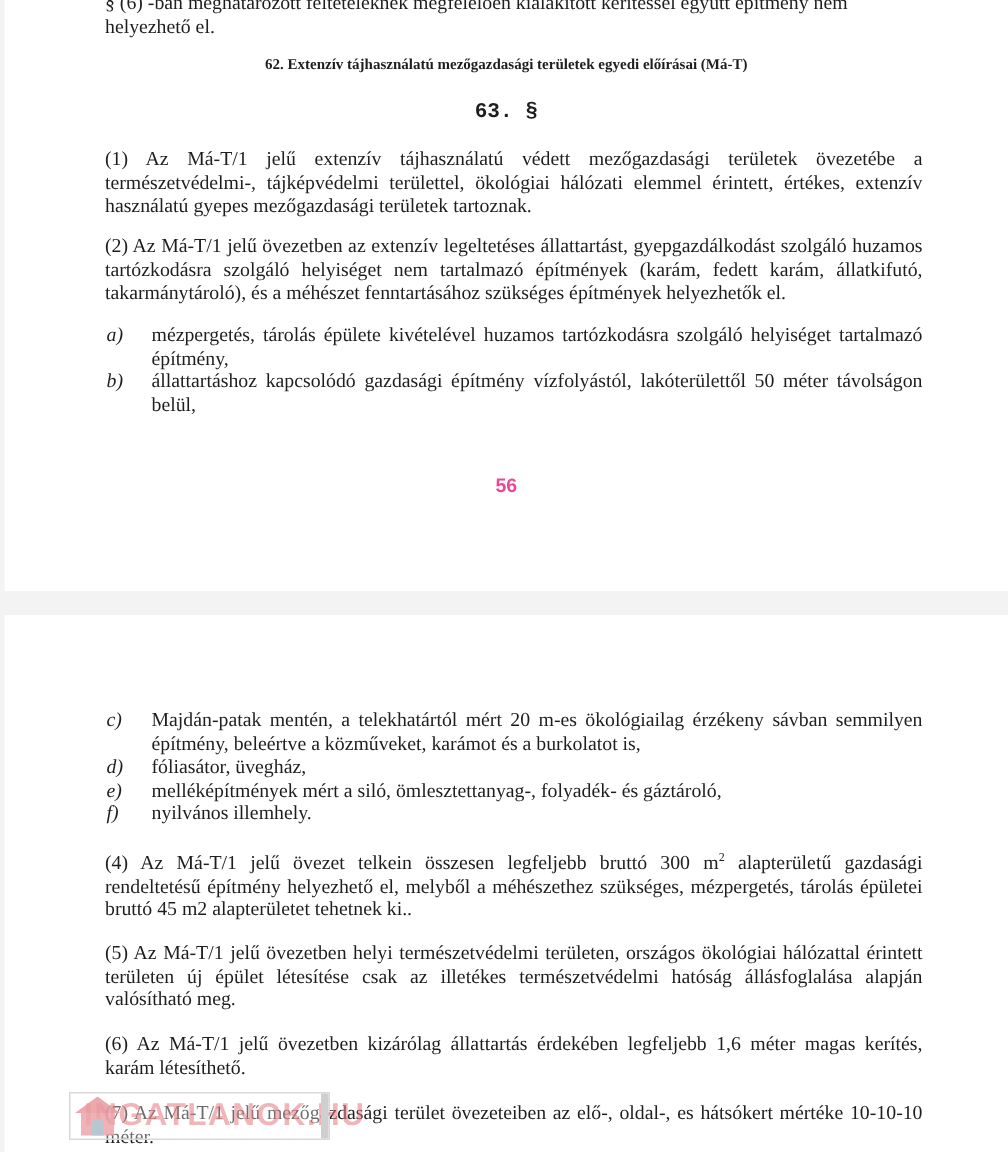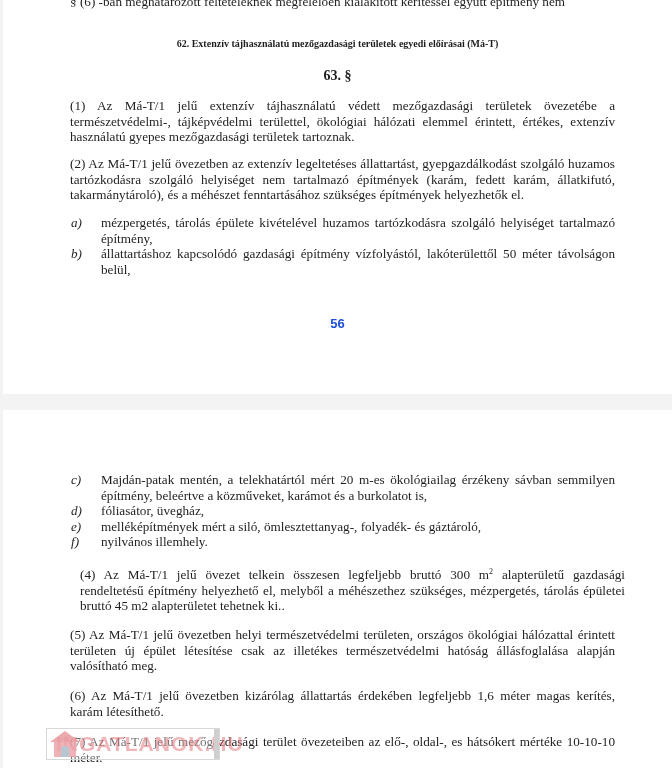--- a/index.html
+++ b/index.html
@@ -11,37 +11,37 @@
   .page-1 { top: 0; height: 394px; }
   .page-2 { top: 410px; height: 358px; }
 
   .txt { position: absolute; left: 67px; width: 545px; font-size: 13.2px; line-height: 15.6px; }
   .justify { text-align: justify; text-align-last: left; }
   .center { text-align: center; left: 0; width: 669px; }
   .bold { font-weight: bold; }
 
   .carry { top: -6px; }
   .heading { top: 36px; font-size: 10px; }
-  .section-num { top: 68px; font-size: 14px; }
+  .section-num { top: 68px; font-size: 14px; font-family: Liberation Mono, monospace; }
   .p1 { top: 98px; }
   .p2 { top: 156px; }
   .p3 { top: 215px; }
-  .page-number { top: 316px; font-family: "Liberation Sans", "DejaVu Sans", sans-serif; font-size: 13px; font-weight: bold; color: #1d4ed8; }
+  .page-number { top: 316px; font-family: "Liberation Sans", "DejaVu Sans", sans-serif; font-size: 13px; font-weight: bold; color: #ec4899; }
 
   .list-item { position: relative; padding-left: 31px; }
   .list-item .marker { position: absolute; left: 1px; top: 0; font-style: italic; }
 
   .p3-list { top: 472px; }
   .p4 { top: 567px; }
   .p5 { top: 627px; }
   .p6 { top: 688px; }
   .p7 { top: 734px; }
   
   .page-2 .p3-list { top: 62px; }
-  .page-2 .p4 { top: 157px; margin-left: 10px; }
+  .page-2 .p4 { top: 157px; }
   .page-2 .p5 { top: 217px; }
   .page-2 .p6 { top: 278px; }
   .page-2 .p7 { top: 324px; }
 
   sup { font-size: 8px; line-height: 0; vertical-align: 5px; }
 
   .watermark { position: absolute; left: 1px; top: 728px; width: 174px; height: 32px;
                border: 1px solid #d8d8d8; background: rgba(255,255,255,0.35);
                display: flex; align-items: center; margin-left: 45px; }
   .watermark .house { width: 30px; height: 26px; margin-left: 3px; position: relative; }
@@ -55,20 +55,21 @@
   .watermark .bar { position: absolute; right: 0; top: 0; width: 5px; height: 100%; background: #cfcfcf; }
 </style>
 </head>
 <body>
 
 <div class="viewer">
 
   <div class="page page-1">
     <div class="txt justify carry">
       <div style="white-space:nowrap;overflow:hidden;">§ (6) -ban meghatározott feltételeknek megfelelően kialakított kerítéssel együtt építmény nem</div>
+      <div>helyezhető el.</div>
     </div>
 
     <div class="txt center bold heading">62. Extenzív tájhasználatú mezőgazdasági területek egyedi előírásai (Má-T)</div>
     <div class="txt center bold section-num">63. §</div>
 
     <div class="txt justify p1">(1) Az Má-T/1 jelű extenzív tájhasználatú védett mezőgazdasági területek övezetébe a természetvédelmi-, tájképvédelmi területtel, ökológiai hálózati elemmel érintett, értékes, extenzív használatú gyepes mezőgazdasági területek tartoznak.</div>
     <div class="txt justify p2">(2) Az Má-T/1 jelű övezetben az extenzív legeltetéses állattartást, gyepgazdálkodást szolgáló huzamos tartózkodásra szolgáló helyiséget nem tartalmazó építmények (karám, fedett karám, állatkifutó, takarmánytároló), és a méhészet fenntartásához szükséges építmények helyezhetők el.</div>
 
     <div class="txt p3">
       <div class="list-item justify">

